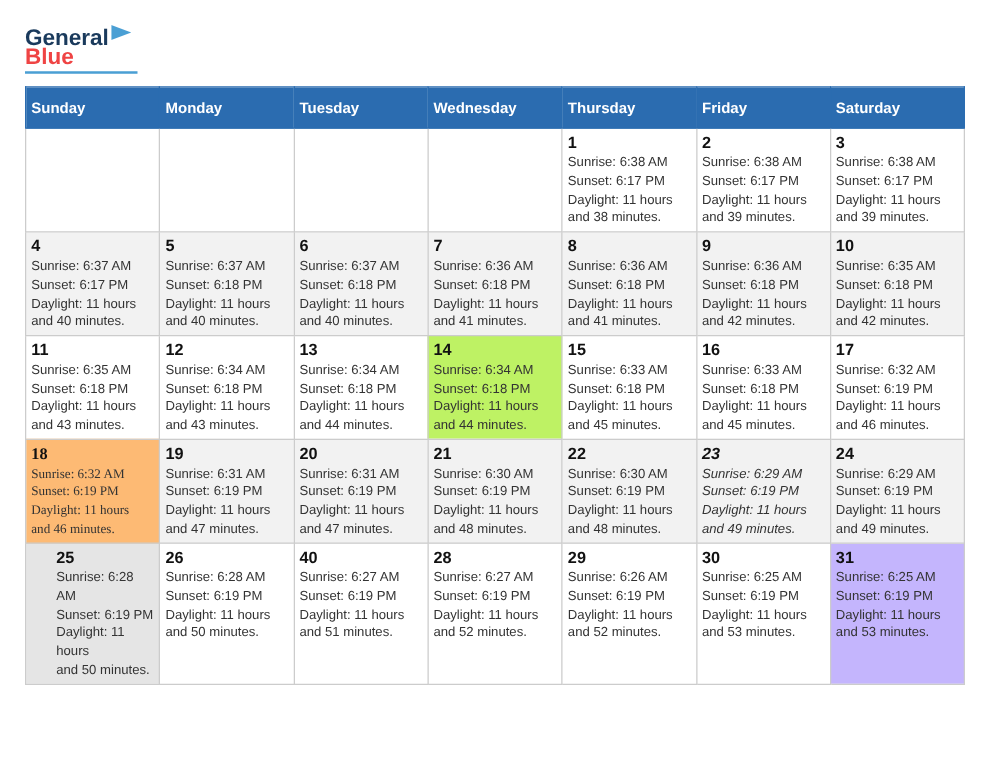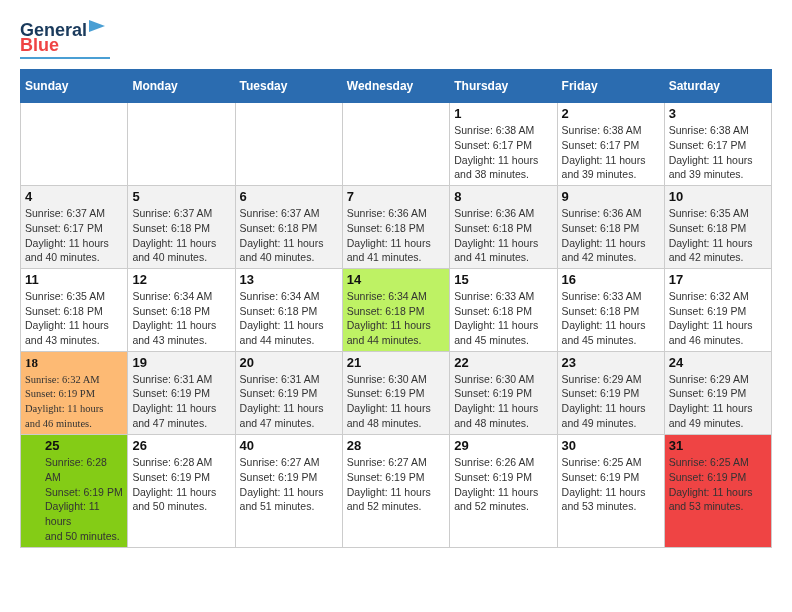--- a/index.html
+++ b/index.html
@@ -206,31 +206,31 @@
           <div class="day-info">Sunrise: 6:31 AM<br>Sunset: 6:19 PM<br>Daylight: 11 hours<br>and 47 minutes.</div>
         </td>
         <td style="background: rgb(242, 242, 242);">
           <span class="day-num">21</span>
           <div class="day-info">Sunrise: 6:30 AM<br>Sunset: 6:19 PM<br>Daylight: 11 hours<br>and 48 minutes.</div>
         </td>
         <td style="background: rgb(242, 242, 242);">
           <span class="day-num">22</span>
           <div class="day-info">Sunrise: 6:30 AM<br>Sunset: 6:19 PM<br>Daylight: 11 hours<br>and 48 minutes.</div>
         </td>
-        <td style="background: rgb(242, 242, 242);">
+        <td style="background: rgb(242, 242, 242); font-style: italic;">
           <span class="day-num">23</span>
           <div class="day-info">Sunrise: 6:29 AM<br>Sunset: 6:19 PM<br>Daylight: 11 hours<br>and 49 minutes.</div>
         </td>
         <td style="background: rgb(242, 242, 242);">
           <span class="day-num">24</span>
           <div class="day-info">Sunrise: 6:29 AM<br>Sunset: 6:19 PM<br>Daylight: 11 hours<br>and 49 minutes.</div>
         </td>
       </tr>
       <tr>
-        <td style="background: #84cc16; padding-left: 24px;">
+        <td style="background: #e5e5e5; padding-left: 24px;">
           <span class="day-num">25</span>
           <div class="day-info">Sunrise: 6:28 AM<br>Sunset: 6:19 PM<br>Daylight: 11 hours<br>and 50 minutes.</div>
         </td>
         <td style="background: rgb(255, 255, 255);">
           <span class="day-num">26</span>
           <div class="day-info">Sunrise: 6:28 AM<br>Sunset: 6:19 PM<br>Daylight: 11 hours<br>and 50 minutes.</div>
         </td>
         <td style="background: rgb(255, 255, 255);">
           <span class="day-num">40</span>
           <div class="day-info">Sunrise: 6:27 AM<br>Sunset: 6:19 PM<br>Daylight: 11 hours<br>and 51 minutes.</div>
@@ -240,19 +240,19 @@
           <div class="day-info">Sunrise: 6:27 AM<br>Sunset: 6:19 PM<br>Daylight: 11 hours<br>and 52 minutes.</div>
         </td>
         <td style="background: rgb(255, 255, 255);">
           <span class="day-num">29</span>
           <div class="day-info">Sunrise: 6:26 AM<br>Sunset: 6:19 PM<br>Daylight: 11 hours<br>and 52 minutes.</div>
         </td>
         <td style="background: rgb(255, 255, 255);">
           <span class="day-num">30</span>
           <div class="day-info">Sunrise: 6:25 AM<br>Sunset: 6:19 PM<br>Daylight: 11 hours<br>and 53 minutes.</div>
         </td>
-        <td style="background: #ef4444;">
+        <td style="background: #c4b5fd;">
           <span class="day-num">31</span>
           <div class="day-info">Sunrise: 6:25 AM<br>Sunset: 6:19 PM<br>Daylight: 11 hours<br>and 53 minutes.</div>
         </td>
       </tr>
     </tbody>
 </table>
 
 </body></html>

